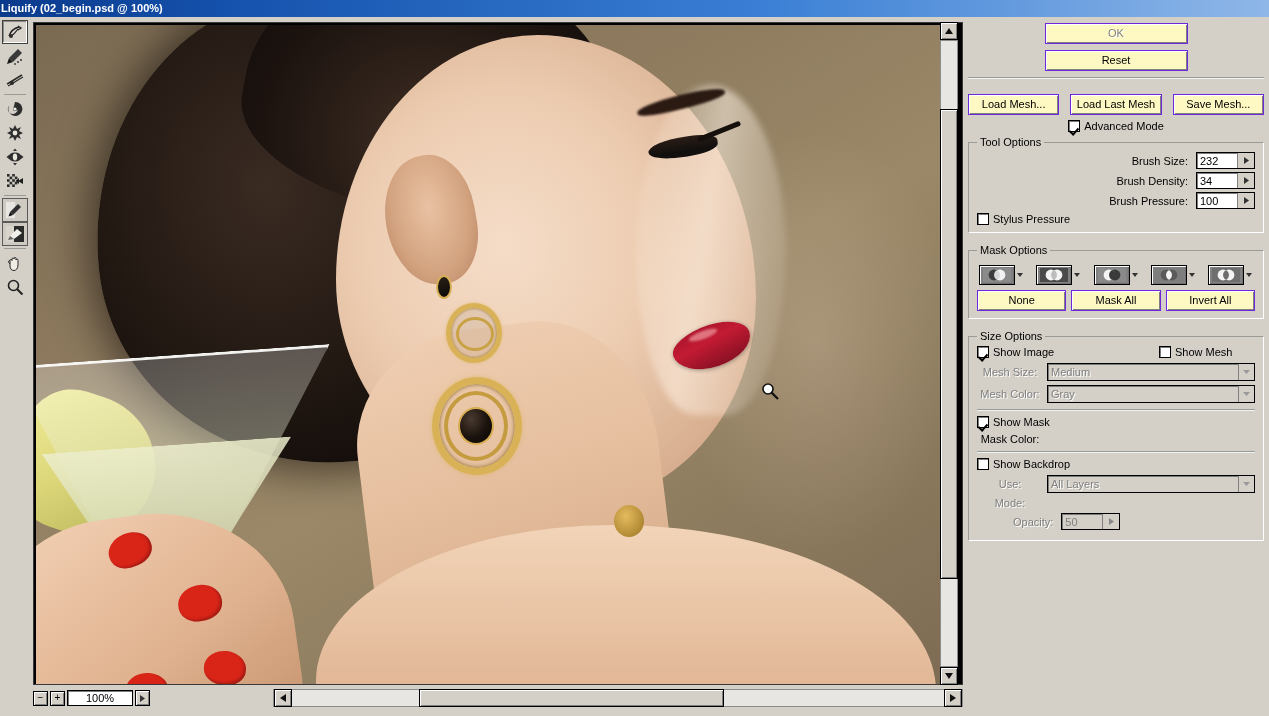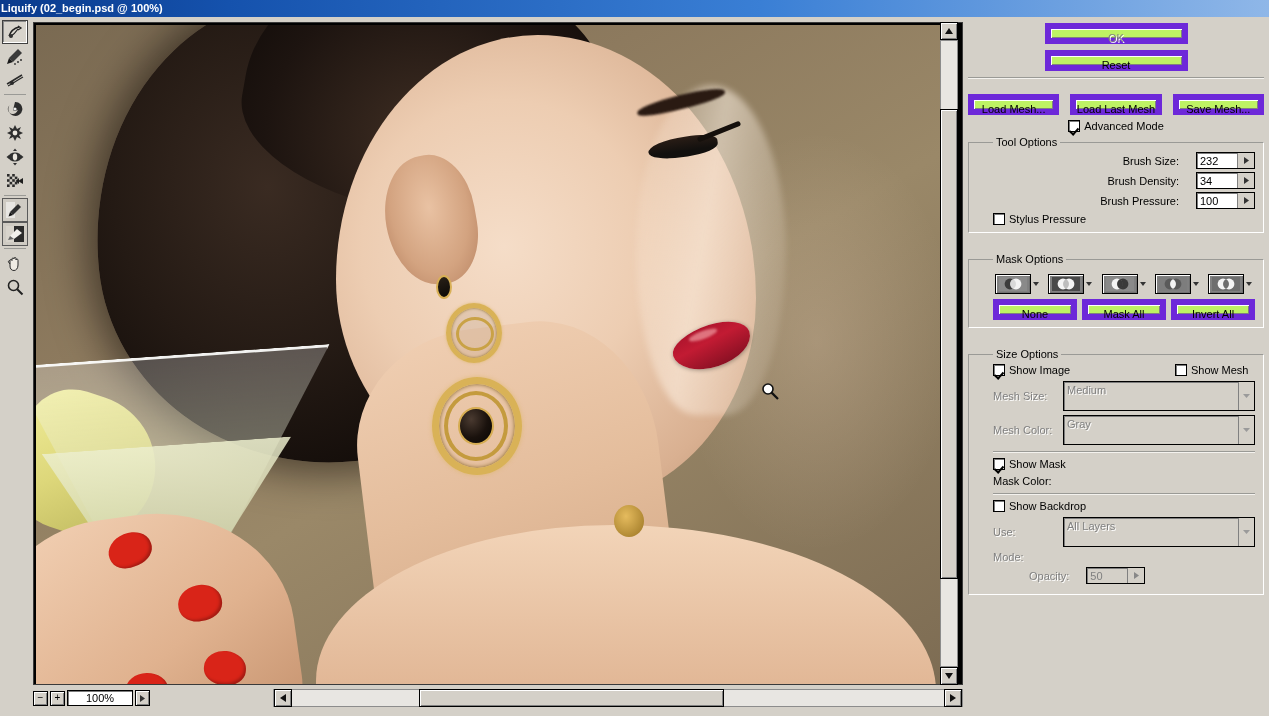--- a/index.html
+++ b/index.html
@@ -257,22 +257,22 @@
     box-shadow: inset 1px 1px 0 #fff, inset -1px -1px 0 #808080;
     display: flex; align-items: center; justify-content: center;
   }
 
   
   #panel {
     position: absolute; left: 963px; top: 0; width: 306px; height: 699px;
     background: #d4d0c8; padding: 6px 5px 0 5px;
   }
   .btn {
-    background: #bef264;
-    border: 6px solid #6d28d9;
+    background: #fef9c3;
+    border: 1px solid #6d28d9;
     box-shadow: inset 1px 1px 0 #fff, inset -1px -1px 0 #808080;
     font-size: 11px; text-align: center; line-height: 19px;
     height: 21px; cursor: default; color: #000;
   }
   .btn.disabled { color: #808080; text-shadow: 1px 1px 0 #fff; }
   .bigbtn { width: 143px; height: 21px; margin: 0 auto; }
   .meshrow { display: flex; gap: 11px; margin-top: 15px; }
   .meshbtn { flex: 1; }
 
   hr.sep { border: 0; border-top: 1px solid #9a9a96; border-bottom: 1px solid #f4f2ee; margin: 6px 0 5px 0; }
@@ -286,26 +286,26 @@
   .chk.checked::after {
     content: ""; position: absolute; left: 2px; top: 5px;
     width: 4px; height: 7px;
     border: solid #000; border-width: 0 2px 2px 0;
     transform: rotate(42deg); transform-origin: center;
   }
 
   fieldset.group {
     border: 1px solid #fff;
     border-top-color: #9a9a96; border-left-color: #9a9a96;
-    margin: 0 0 20px 0; padding: 4px 8px 7px 24px;
+    margin: 0 0 11px 0; padding: 4px 8px 7px 8px;
     position: relative;
   }
   fieldset.group > legend { padding: 0 3px; font-size: 11px; }
 
-  .field-row { display: flex; align-items: center; justify-content: flex-end; gap: 17px; margin-bottom: 3px; }
+  .field-row { display: flex; align-items: center; justify-content: flex-end; gap: 8px; margin-bottom: 3px; }
   .field-label { font-size: 11px; }
   .field-label.dim { color: #808080; text-shadow: 1px 1px 0 #fff; }
   .spin {
     display: flex; height: 17px;
     border: 1px solid #000; box-shadow: inset 1px 1px 0 #7c7c7c;
     background: #fff;
   }
   .spin.dim { background: #d4d0c8; }
   .spin input {
     width: 40px; height: 15px; border: 0; outline: none;
@@ -326,37 +326,37 @@
     border: 1px solid #000;
     box-shadow: inset 1px 1px 0 #fff, inset -1px -1px 0 #707070;
     background: #808080;
     display: flex; align-items: center; justify-content: center;
   }
   .mask-caret { width: 8px; height: 8px; display: flex; align-items: center; justify-content: center; }
   .mask-row { display: flex; gap: 5px; }
   .mask-row .btn { flex: 1; }
 
   .combo {
-    display: flex; height: 30px; align-items: stretch;
+    display: flex; height: 18px; align-items: stretch;
     border: 1px solid #000; box-shadow: inset 1px 1px 0 #7c7c7c;
     background: #fff; flex: 1;
   }
   .combo.dim { background: #d4d0c8; }
   .combo .combo-text {
     flex: 1; font-size: 11px; line-height: 16px; padding-left: 3px; color: #000;
     overflow: hidden; white-space: nowrap;
   }
   .combo.dim .combo-text { color: #808080; text-shadow: 1px 1px 0 #fff; }
   .combo .combo-btn {
     width: 16px; background: #d4d0c8;
     border-left: 1px solid #808080;
     display: flex; align-items: center; justify-content: center;
   }
   .combo-row { display: flex; align-items: center; gap: 4px; margin-bottom: 4px; }
-  .combo-row .field-label { width: 66px; text-align: left; flex: none; }
+  .combo-row .field-label { width: 66px; text-align: center; flex: none; }
   .view-top { display: flex; align-items: center; margin-bottom: 5px; gap: 42px; }
   .view-top .chk-row:first-child { width: 140px; }
 </style>
 </head>
 <body>
 
 <div id="app">
 
   <div id="titlebar">
     <span>Liquify (02_begin.psd @ 100%)</span>

